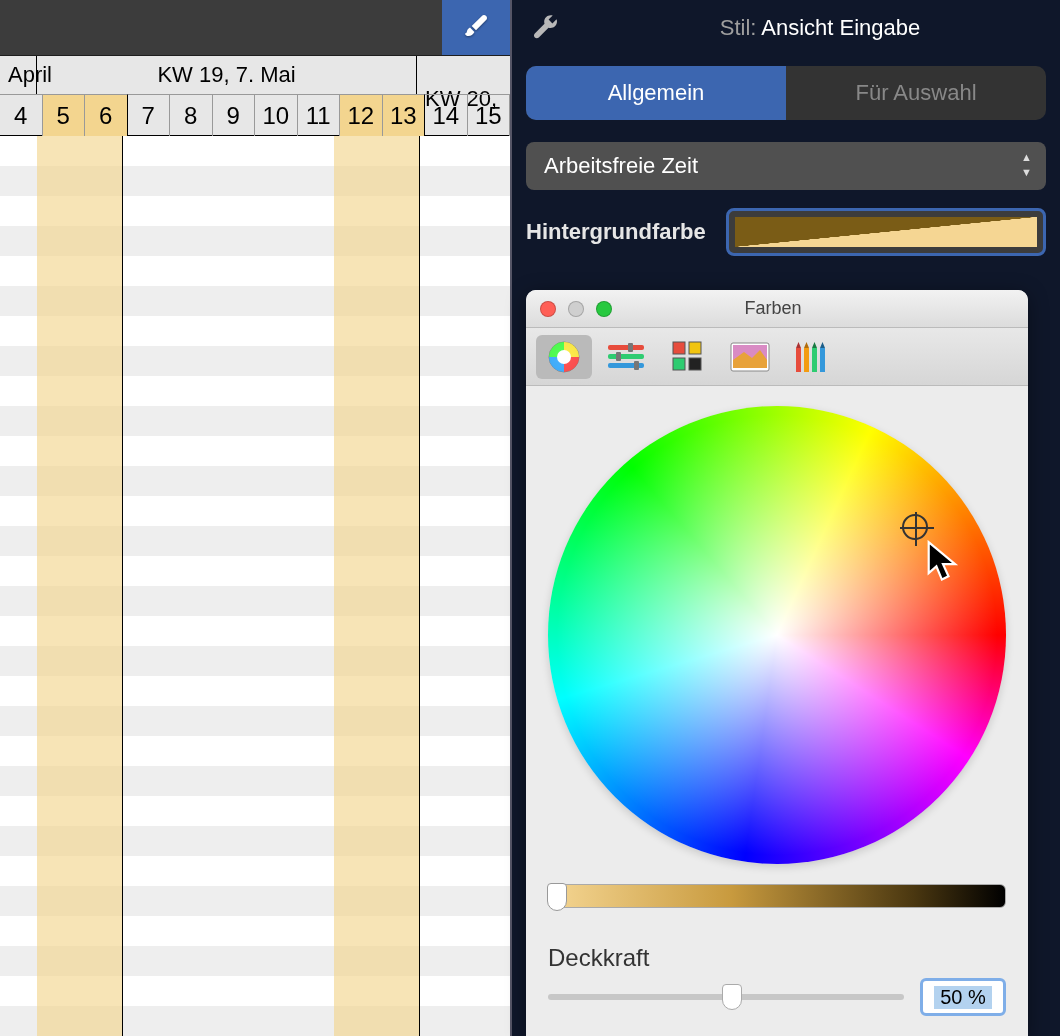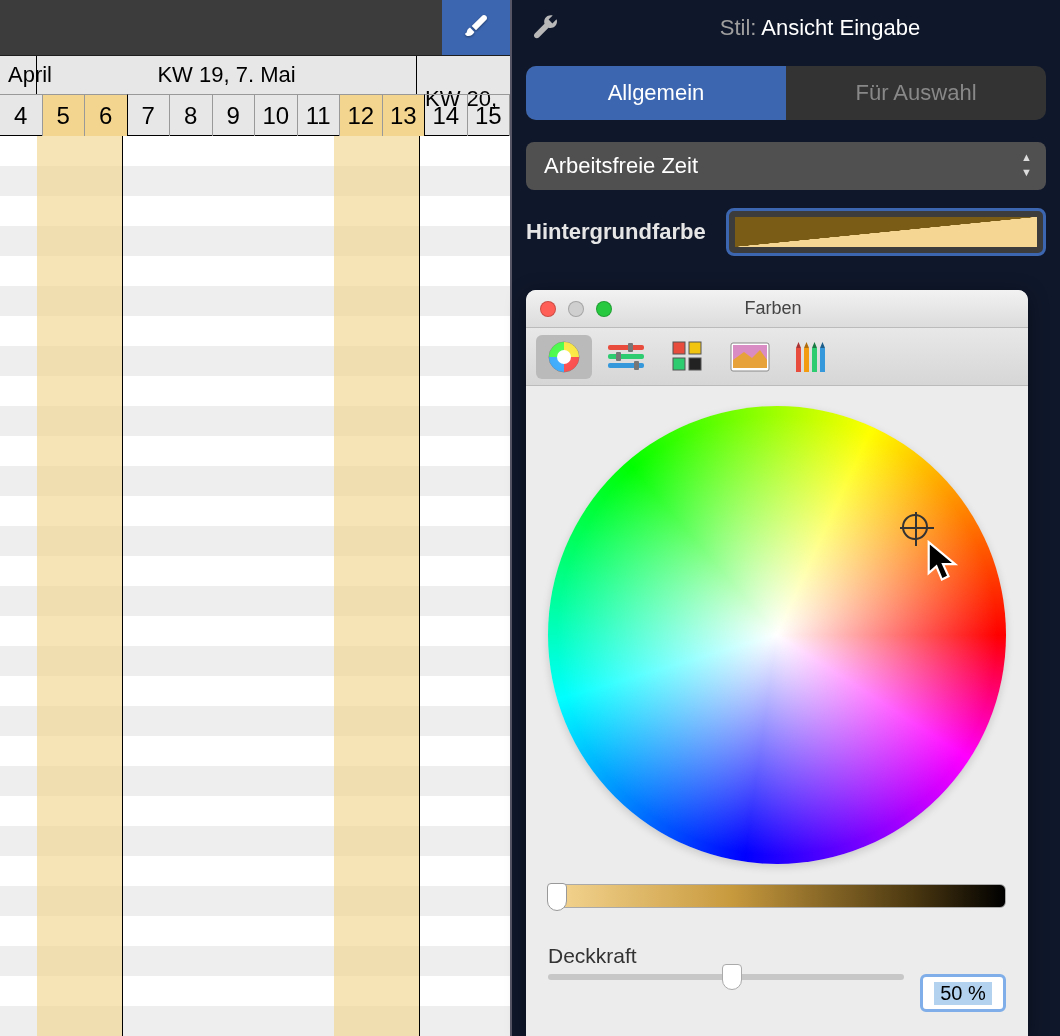--- a/index.html
+++ b/index.html
@@ -59,22 +59,22 @@
   .cw-body { padding:20px 22px 0; position:relative; }
   .wheel-wrap { position:relative; width:458px; height:458px; margin:0 auto;}
   .wheel { width:100%; height:100%; border-radius:50%; background: radial-gradient(circle at center, #fff 0%, rgba(255,255,255,0) 68%), conic-gradient(from 90deg, #ff0000, #ff00ff, #8000ff, #0000ff, #0080ff, #00ffff, #00ff80, #00ff00, #80ff00, #ffff00, #ff8000, #ff0000); box-shadow:0 3px 8px rgba(0,0,0,.15);}
   .crosshair { position:absolute; width:26px; height:26px; border:2px solid #333; border-radius:50%; left:354px; top:108px; pointer-events:none;}
   .crosshair:before,.crosshair:after{content:"";position:absolute;background:#333;}
   .crosshair:before{left:11px; top:-4px; width:2px; height:34px;}
   .crosshair:after{top:11px; left:-4px; height:2px; width:34px;}
   .cursor-arrow { position:absolute; left:378px; top:134px; width:34px; height:44px; pointer-events:none;}
   .brightness { margin:20px 0 0; height:24px; border-radius:6px; background:linear-gradient(to right,#f5d693 0%, #c89a3e 40%, #4a3710 80%, #000 100%); position:relative; border:1px solid #aaa;}
   .brightness .thumb { position:absolute; left:-2px; top:-2px; width:20px; height:28px; background:#fff; border:1px solid #999; border-radius:4px 4px 10px 10px;}
-  .opacity-label { margin-top:36px; font-size:21px; color:#333; }
-  .opacity-row { display:flex; gap:16px; margin-top:6px;}
+  .opacity-label { margin-top:36px; font-size:24px; color:#333; }
+  .opacity-row { display:flex; align-items:center; gap:16px; margin-top:6px;}
   .opacity-track { flex:1; height:6px; background:#c7c7c7; border-radius:3px; position:relative;}
   .opacity-thumb { position:absolute; left:49%; top:-10px; width:20px; height:26px; background:#fff; border:1px solid #aaa; border-radius:4px 4px 10px 10px;}
   .opacity-field { width:86px; height:38px; border:3px solid #7faee8; border-radius:6px; background:#fff; display:flex; align-items:center; justify-content:center;}
   .opacity-field span { background:#b3d2ef; padding:0 6px; color:#000; font-size:20px;}
 </style>
 </head>
 <body>
 
 <div class="calendar-area">
   <div class="cal-topbar">

